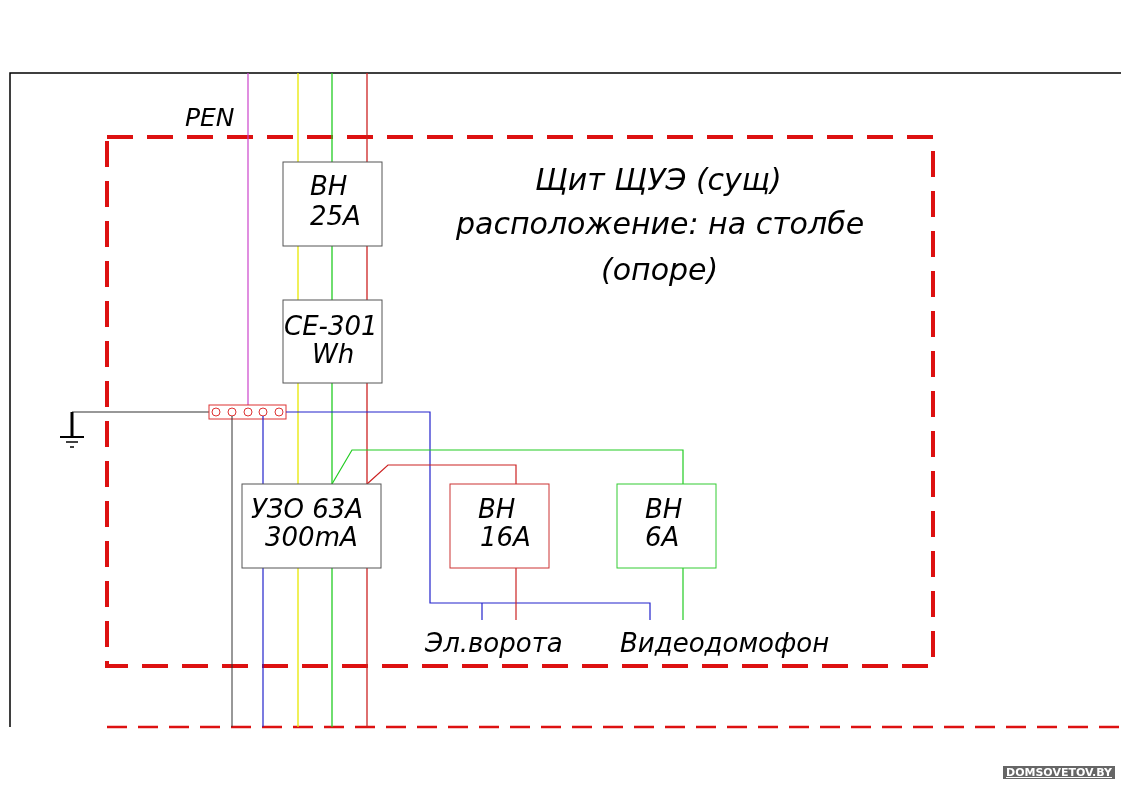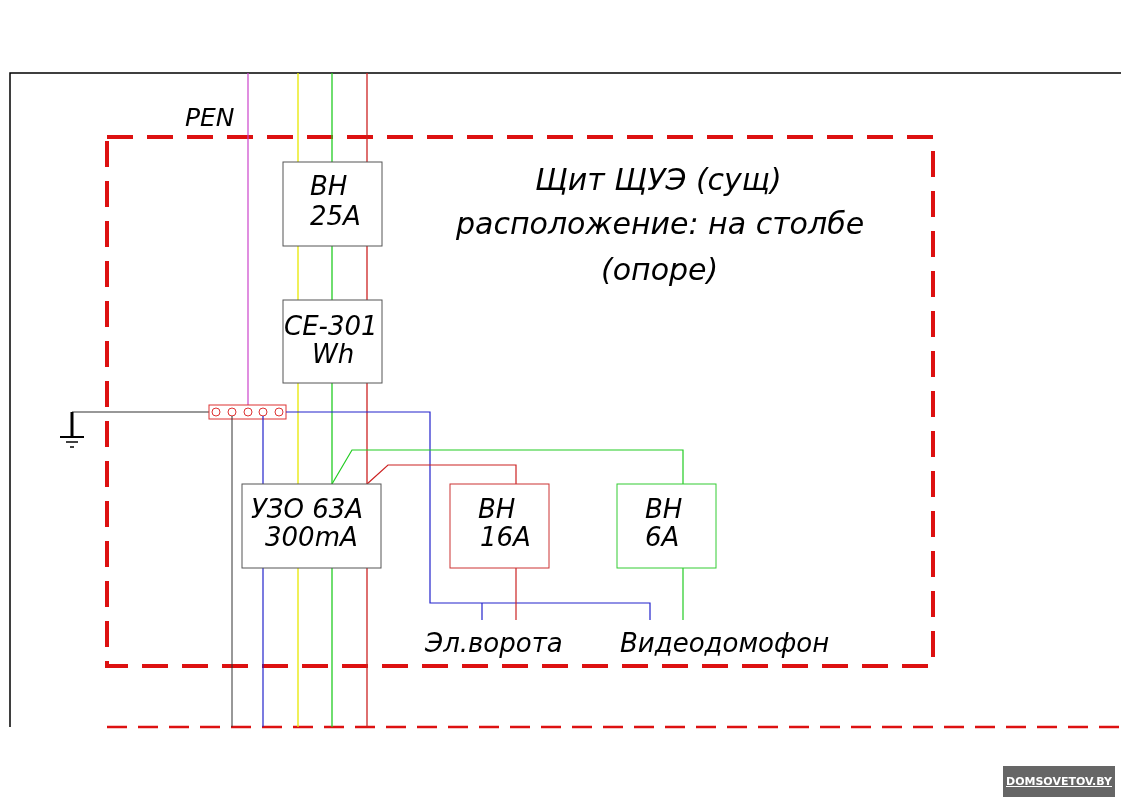--- a/index.html
+++ b/index.html
@@ -2,21 +2,21 @@
 <html><head>
   <meta charset="utf-8">
   <style>
     html, body { margin: 0; padding: 0; background: #ffffff; }
     body { width: 1131px; height: 800px; position: relative; overflow: hidden; }
     svg { position: absolute; left: 0; top: 0; }
     .lbl { font-family: "DejaVu Sans", sans-serif; font-style: italic; fill: #000; }
     .watermark {
       position: absolute; left: 1003px; top: 766px;
       font-family: "DejaVu Sans", sans-serif; font-size: 11px; font-weight: bold;
-      color: #fff; background: #666; padding: 9px 3px; letter-spacing: 0px;
+      color: #fff; background: #666; padding: 0 3px; letter-spacing: 0px;
       text-decoration: underline;
     }
   </style>
 </head>
 <body>
 
 <svg width="1131" height="800" viewBox="0 0 1131 800">
 
   <polyline points="10,727 10,73 1121,73" fill="none" stroke="#000" stroke-width="1.5"></polyline>
 

